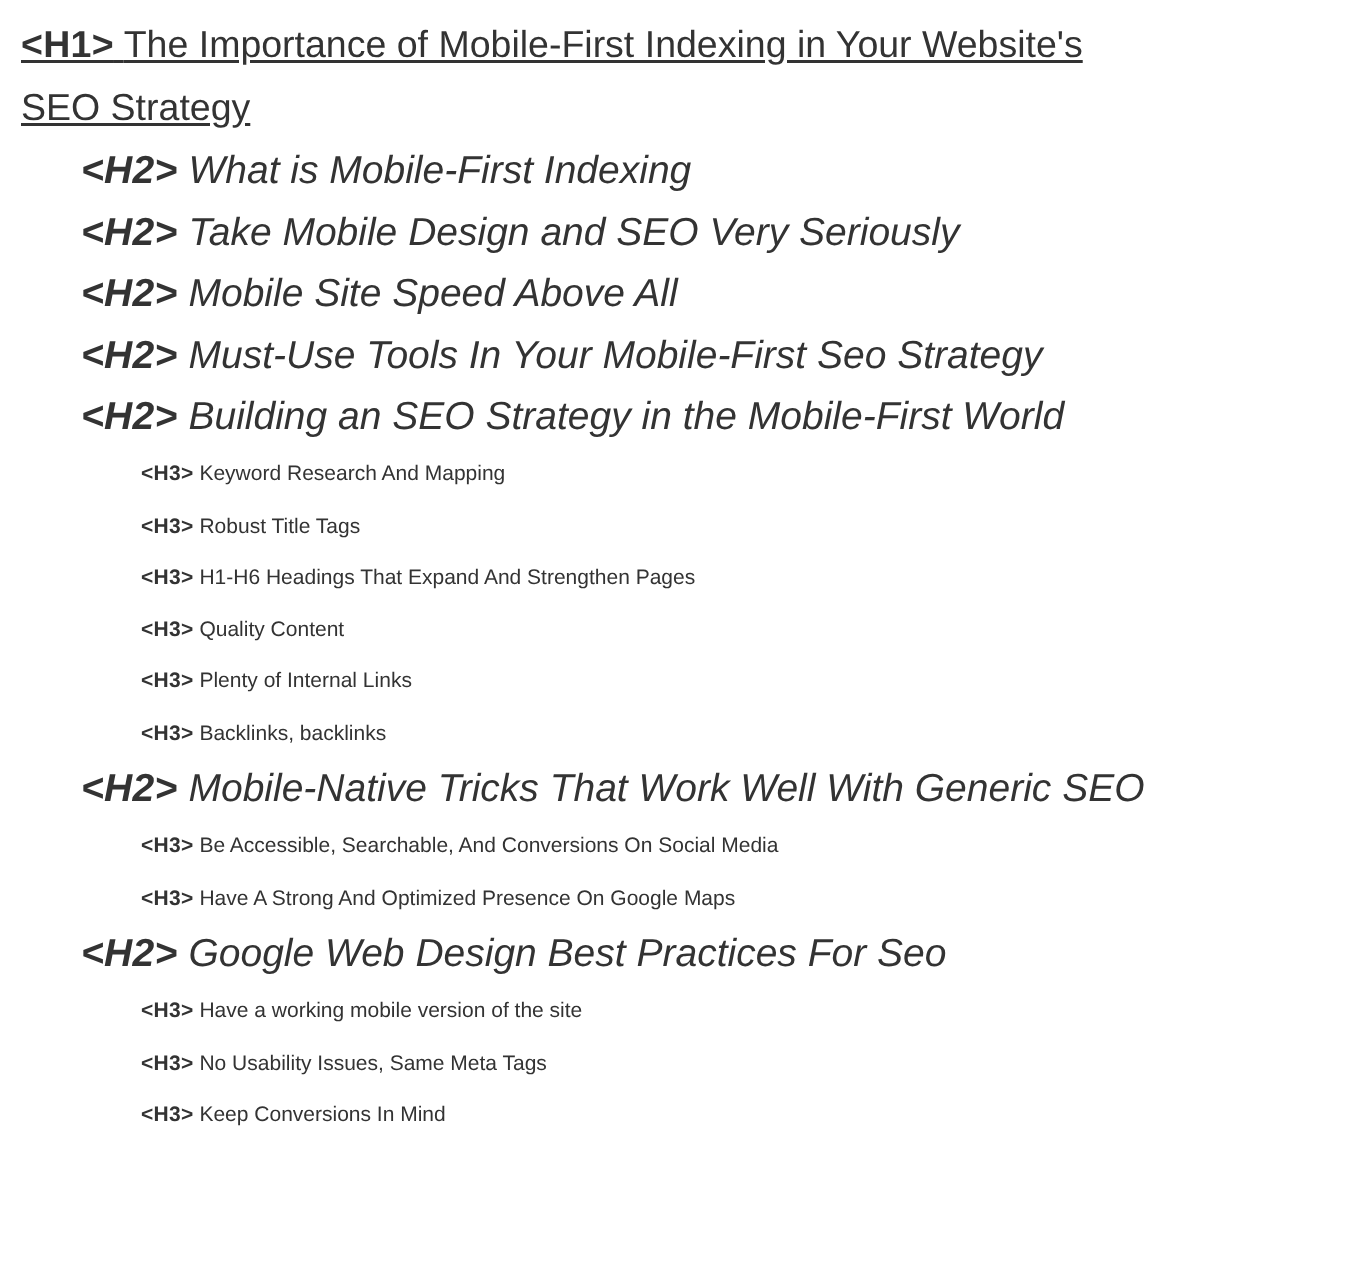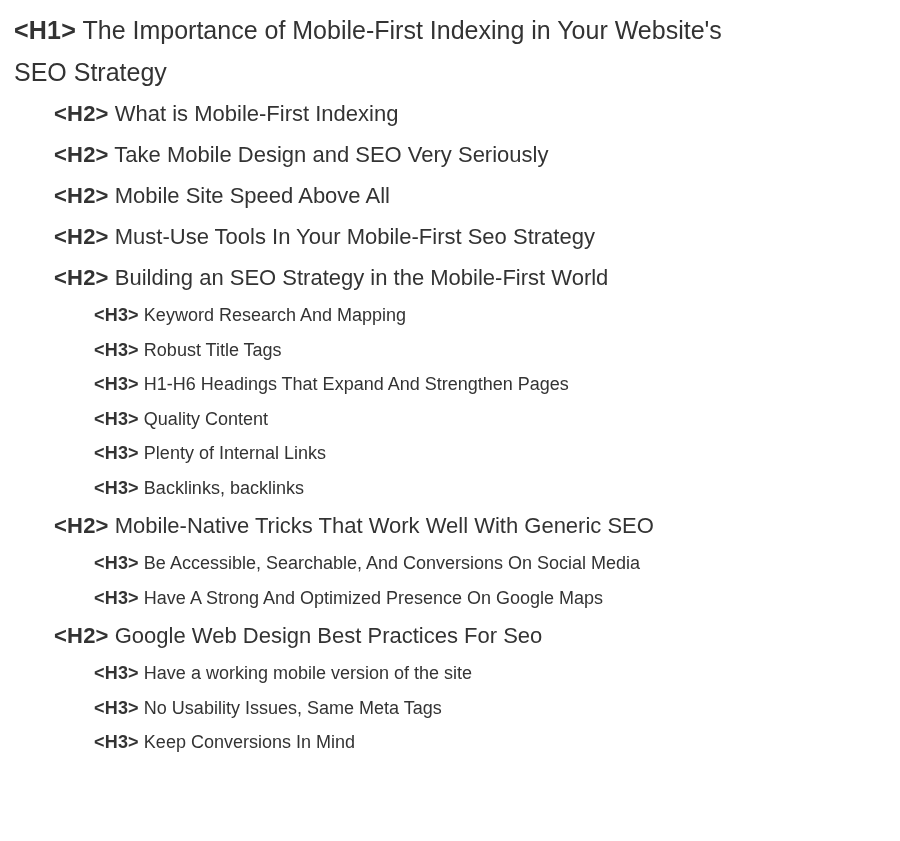--- a/index.html
+++ b/index.html
@@ -24,28 +24,30 @@
   }
   .row .tag {
     font-weight: 700;
     letter-spacing: 0.2px;
   }
   .row.level-1 {
     font-size: 25px;
     line-height: 42px;
     max-width: 745px;
     padding-left: 0;
+    text-decoration: underline;
   }
   .row.level-2 {
-    font-size: 22px;
+    font-size: 26px;
     line-height: 41px;
     padding-left: 40px;
+    font-style: italic;
   }
   .row.level-3 {
-    font-size: 18px;
+    font-size: 14px;
     line-height: 34.5px;
     padding-left: 80px;
   }
 </style>
 </head>
 <body>
 
 <div class="outline">
     <div class="row level-1"><span class="tag">&lt;H1&gt;</span> <span class="txt">The Importance of Mobile-First Indexing in Your Website's SEO Strategy</span></div>
     <div class="row level-2"><span class="tag">&lt;H2&gt;</span> <span class="txt">What is Mobile-First Indexing</span></div>

